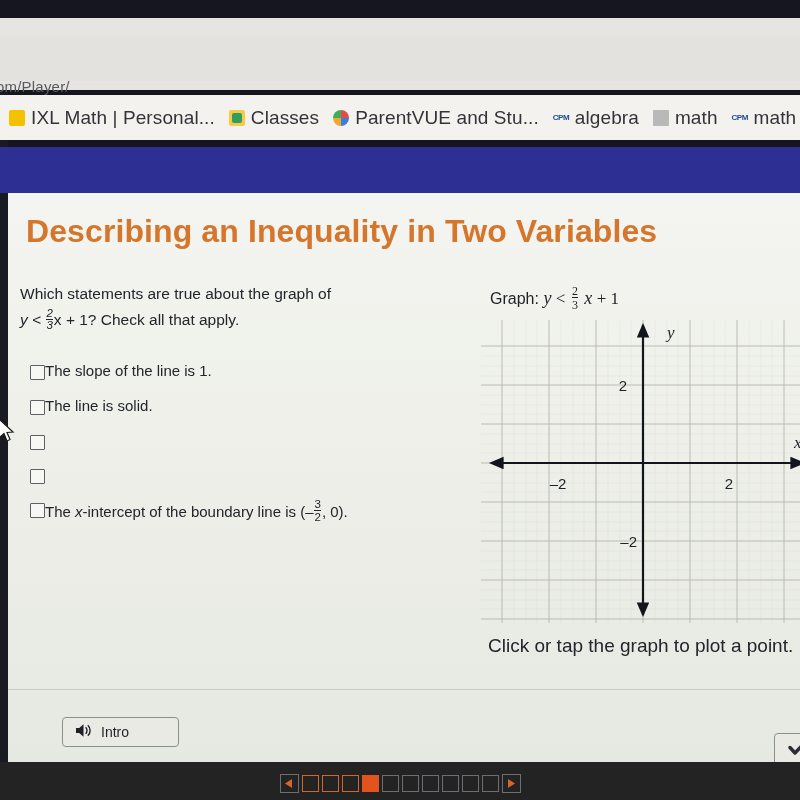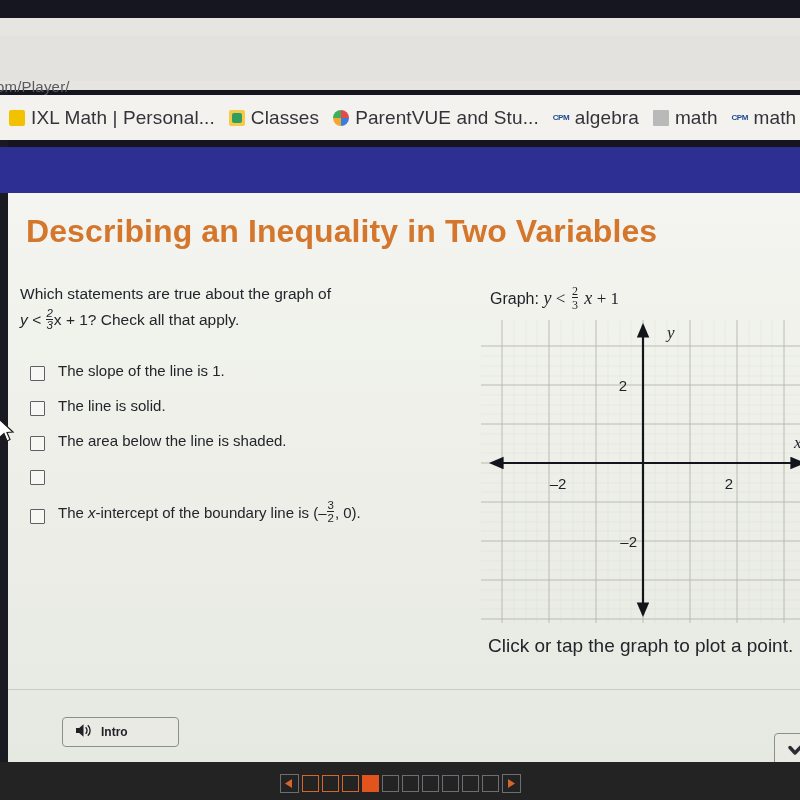--- a/index.html
+++ b/index.html
@@ -48,21 +48,21 @@
      color:#d4762c;letter-spacing:.1px;}
 
   
   .qtext{position:absolute;left:12px;top:88px;width:390px;font-size:15.5px;color:#23252b;line-height:26px;}
   .frac{display:inline-block;vertical-align:-4px;text-align:center;font-size:11.5px;line-height:11px;margin:0 1px;}
   .frac .num{display:block;}
   .frac .den{display:block;border-top:1.2px solid #23252b;padding-top:.5px;}
   .italic{font-style:italic;}
 
   .options{position:absolute;left:22px;top:168px;width:420px;}
-  .opt{display:flex;align-items:flex-end;gap:13px;margin-bottom:15px;}
+  .opt{display:flex;align-items:flex-start;gap:0;margin-bottom:15px;}
   .cb{width:13px;height:13px;border:1.4px solid #5e6066;background:#f7f8f4;
       flex:0 0 13px;margin-top:4px;border-radius:1px;}
   .opt-label{font-size:15px;color:#23252b;line-height:20px;}
 
   
   .graph-head{position:absolute;left:482px;top:92px;font-size:16px;color:#1f2127;}
   .mathi{font-family:"Liberation Serif", serif;font-style:italic;font-size:18px;}
   .mathop{font-family:"Liberation Serif", serif;font-size:17px;font-style:normal;}
   .sfrac{display:inline-block;vertical-align:-5px;text-align:center;
      font-family:"Liberation Serif",serif;font-size:12px;line-height:12px;margin:0 2px;}
@@ -70,21 +70,21 @@
   .sfrac .den{display:block;border-top:1.1px solid #1f2127;padding-top:.5px;}
 
   .graphbox{position:absolute;left:473px;top:127px;width:327px;height:303px;overflow:hidden;}
   .graph-caption{position:absolute;left:480px;top:442px;font-size:19px;color:#23252b;}
 
   
   .footdiv{position:absolute;left:0;top:496px;width:792px;height:1px;background:#c9cbc4;}
   .intro-btn{position:absolute;left:54px;top:524px;width:117px;height:30px;
      border:1.2px solid #8c8e88;border-radius:4px;background:#e9eae4;
      display:flex;align-items:center;gap:9px;padding-left:12px;box-sizing:border-box;}
-  .intro-label{font-size:12px;color:#1f2127;font-weight:bold;}
+  .intro-label{font-size:14px;color:#1f2127;font-weight:normal;}
   .check-btn{position:absolute;left:766px;top:540px;width:44px;height:33px;
      border:1.3px solid #8c8e88;border-radius:4px;background:#e9eae4;
      display:flex;align-items:center;justify-content:center;}
 
   
   .taskbar{position:absolute;left:0;top:770px;width:800px;height:26px;
      display:flex;align-items:center;justify-content:center;gap:3px;}
   .tb-arrow{width:17px;height:17px;border:1px solid #6c6f72;display:flex;
      align-items:center;justify-content:center;}
   .tb-cell{width:17px;height:17px;border:1.3px solid #6b6e72;box-sizing:border-box;}
@@ -158,21 +158,20 @@
       <div class="opt">
         <span class="cb"></span>
         <span class="opt-label">The slope of the line is 1.</span>
       </div>
       <div class="opt">
         <span class="cb"></span>
         <span class="opt-label">The line is solid.</span>
       </div>
       <div class="opt">
         <span class="cb"></span>
-        <span class="opt-label">The area below the line is shaded.</span>
       </div>
       <div class="opt">
         <span class="cb"></span>
       </div>
       <div class="opt">
         <span class="cb"></span>
         <span class="opt-label"><span>The </span><span class="italic">x</span><span>-intercept of the boundary line is (–</span><span class="frac"><span class="num">3</span><span class="den">2</span></span><span>, 0).</span></span>
       </div>
     </div>
 

